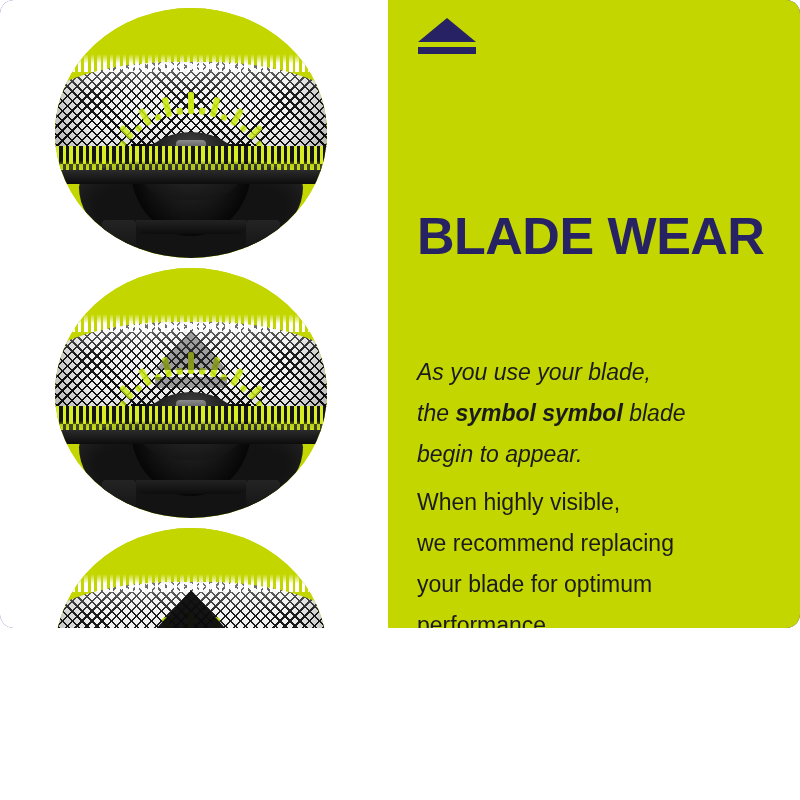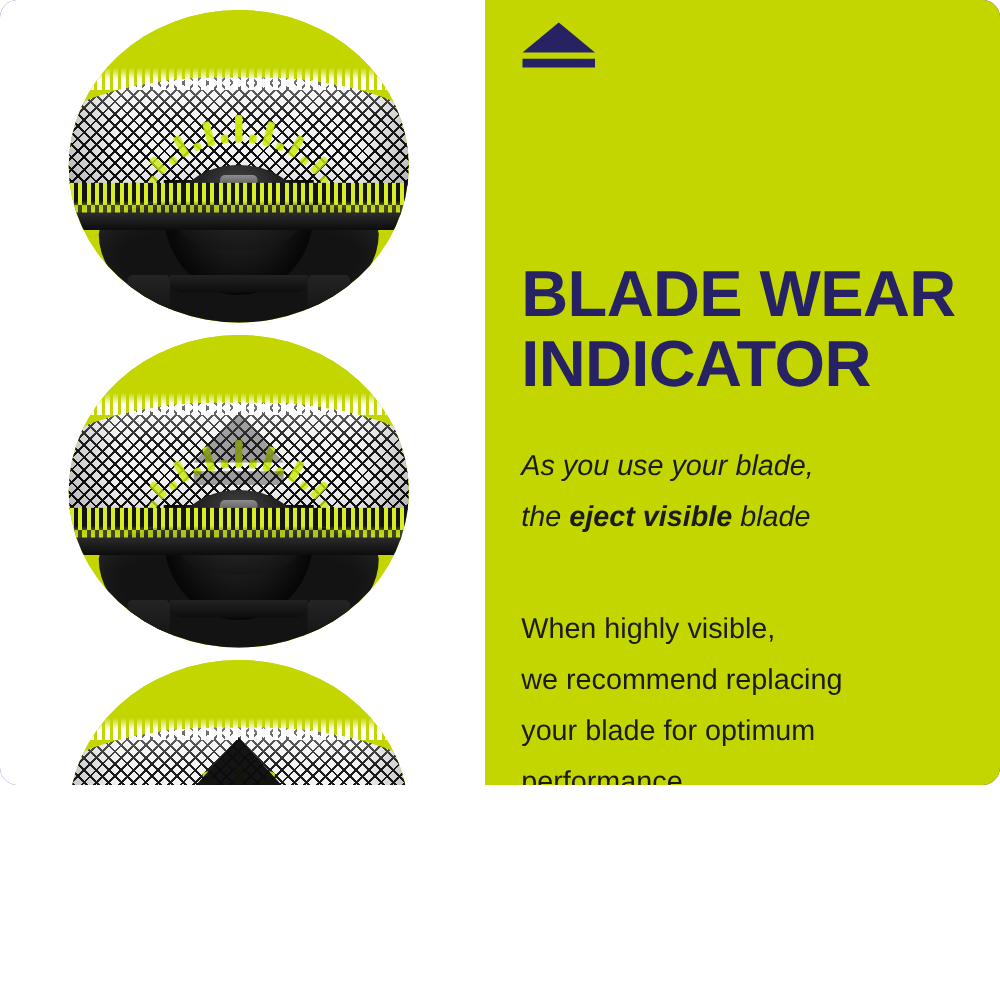--- a/index.html
+++ b/index.html
@@ -524,26 +524,26 @@
 
   <div class="right-panel">
 
     <div class="eject-logo">
       <div class="tri"></div>
       <div class="bar"></div>
     </div>
 
     <h1 class="headline">
       <span>BLADE WEAR</span><br>
-      <span>INDICATOR</span>
     </h1>
 
     <div class="body-copy para-1">
       <p>As you use your blade,</p>
-      <p><span>the </span><b>eject visible</b><span> blade</span></p>
+      <p><span>the </span><b>symbol symbol</b><span> blade</span></p>
+      <p>begin to appear.</p>
     </div>
 
     <div class="body-copy para-2">
       <p>When highly visible,</p>
       <p>we recommend replacing</p>
       <p>your blade for optimum</p>
       <p>performance.</p>
     </div>
 
   </div>

